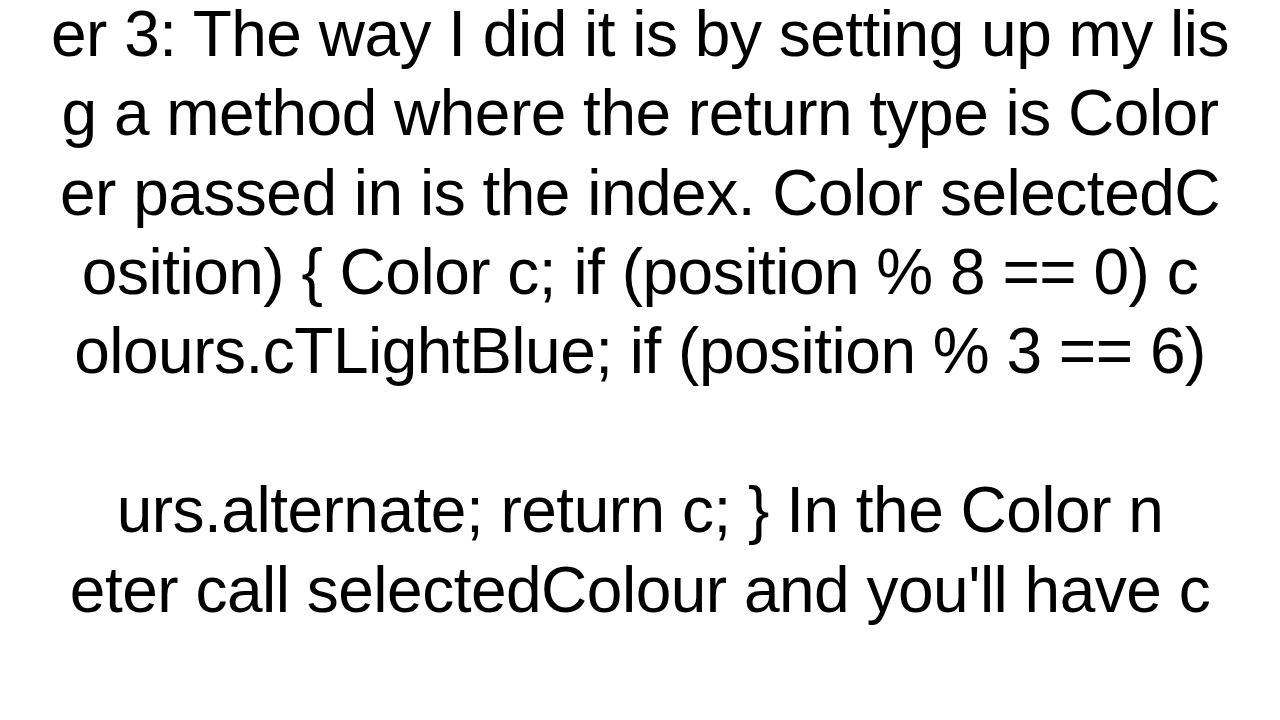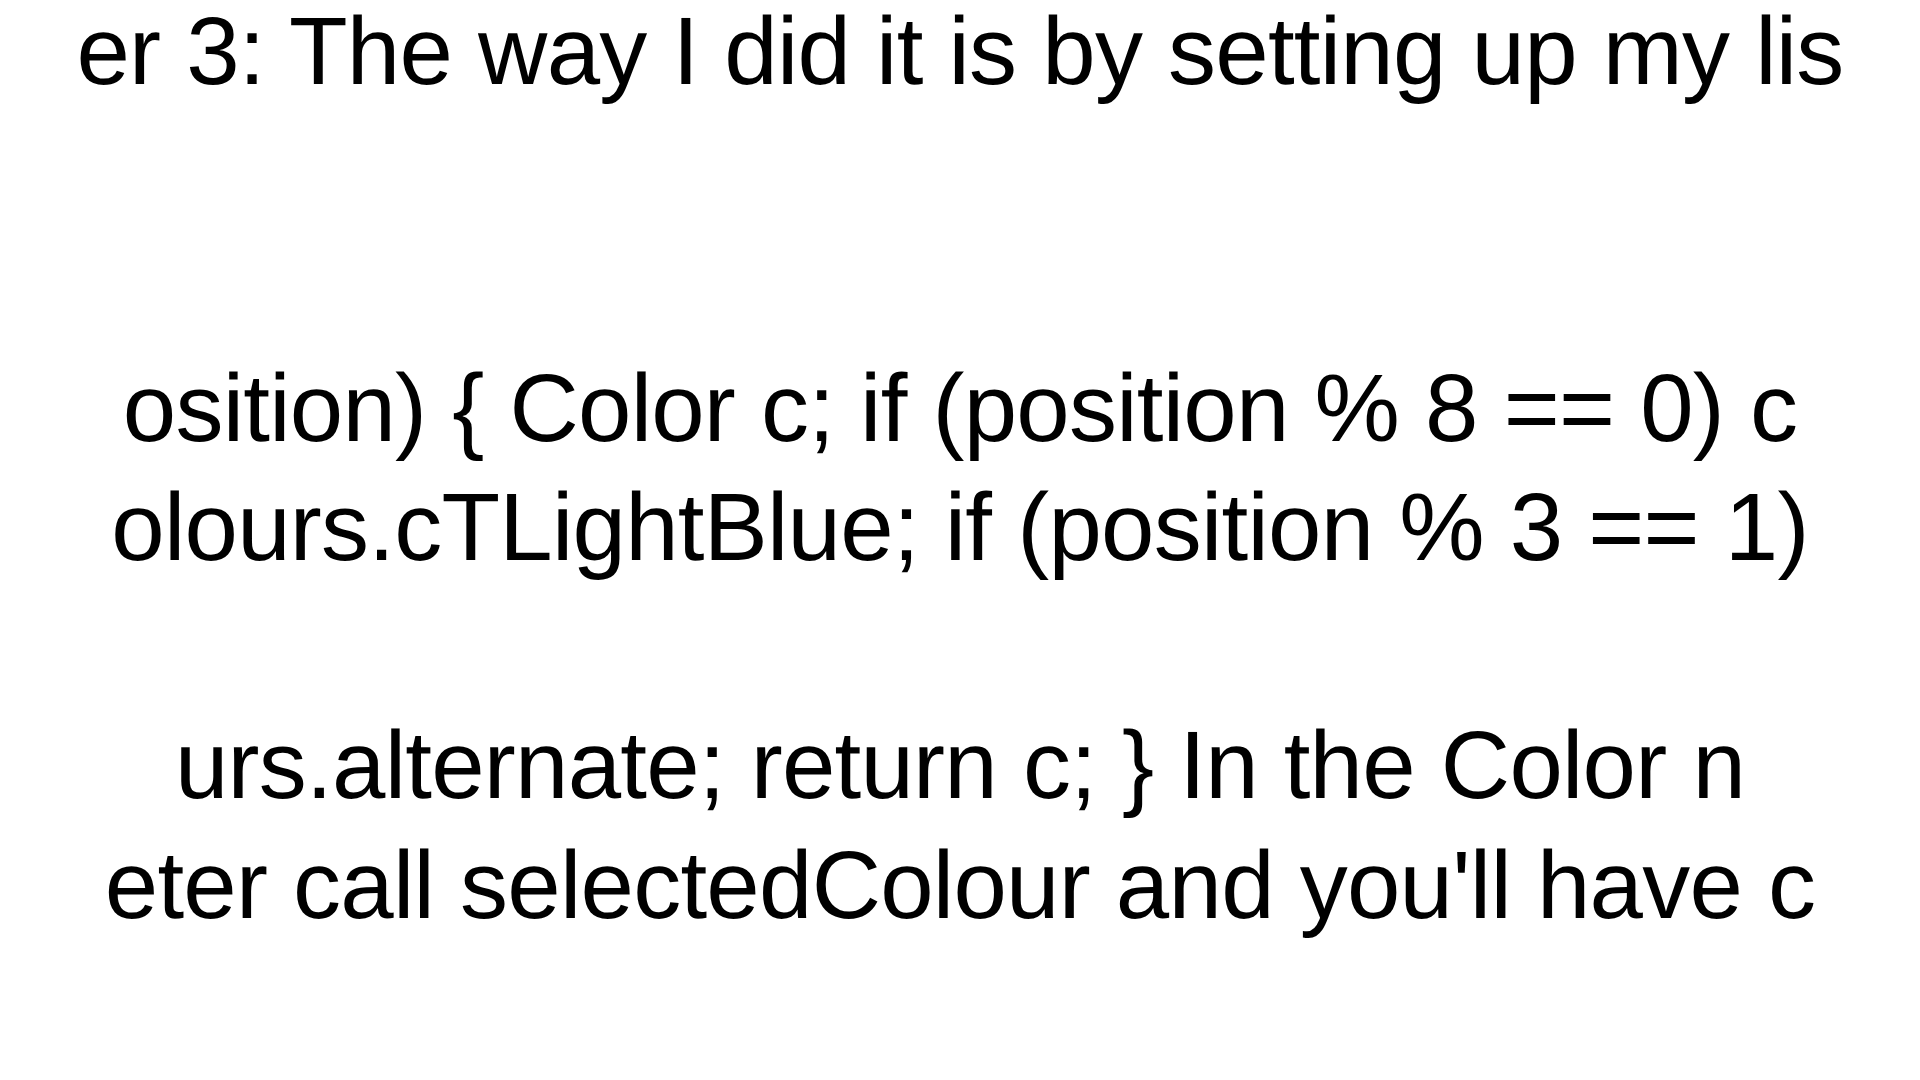--- a/index.html
+++ b/index.html
@@ -24,20 +24,20 @@
       left: -230px;
       width: 1740px;
       top: -5px;
     }
   </style>
 </head>
 <body>
 
 <div class="text-container">
   <span>er 3: The way I did it is by setting up my lis</span><br>
-  <br>
-  <br>
+  <span>g a method where the return type is Color </span><br>
+  <span>er passed in is the index. Color selectedC</span><br>
   <span>osition) {   Color c;   if (position % 8 == 0) c</span><br>
-  <span>olours.cTLightBlue;   if (position % 3 == 1) </span><br>
+  <span>olours.cTLightBlue;   if (position % 3 == 6) </span><br>
   <br>
   <span>urs.alternate;   return c; }  In the Color n</span><br>
   <span>eter call selectedColour and you'll have c</span><br>
 </div>
 
 </body></html>

